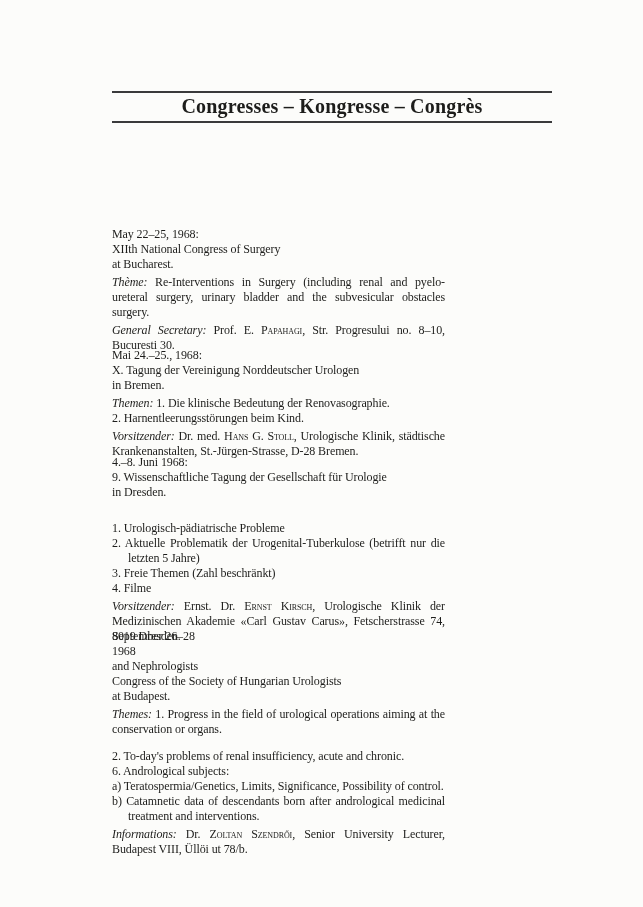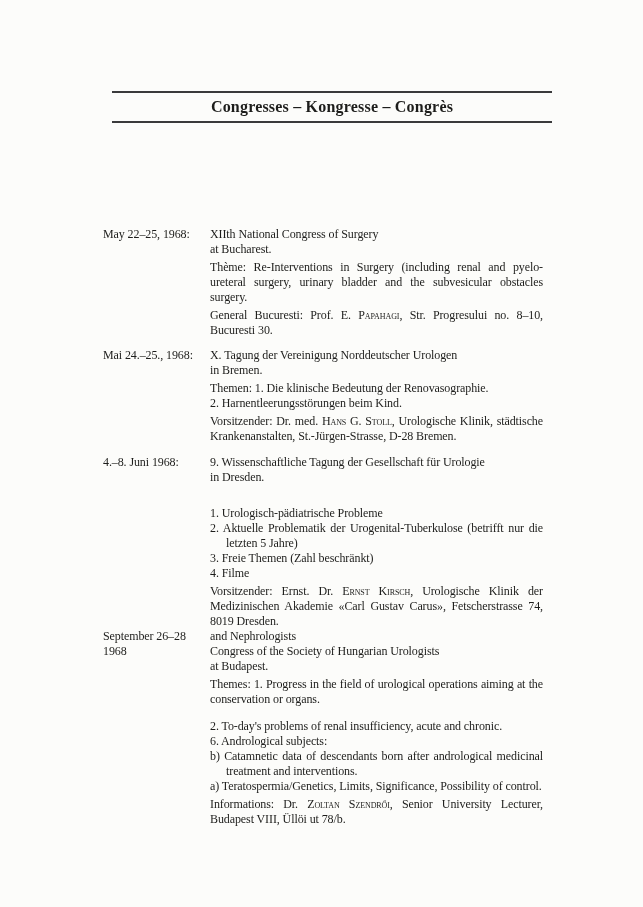--- a/index.html
+++ b/index.html
@@ -30,36 +30,37 @@
   }
   .rule-top { top: 91px; }
   .rule-bottom { top: 121px; }
   .header-title {
     position: absolute;
     left: 112px;
     width: 440px;
     top: 96px;
     text-align: center;
     font-weight: bold;
-    font-size: 16px;
+    font-size: 20px;
     line-height: 21px;
     letter-spacing: 0.2px;
   }
   .entry {
     position: absolute;
-    left: 103px;
+    left: 112px;
     width: 440px;
     display: flex;
+    flex-direction: column;
   }
   .date-col { width: 107px; flex: none; }
   .content-col { width: 333px; flex: none; }
   .title { font-weight: normal; }
   .para { margin: 3px 0 0 0; }
   .j { text-align: justify; }
-  .it { }
+  .it { font-style: italic; }
   .sc { font-variant: small-caps; }
   .list { margin-top: 21px; }
   .list-tight { margin-top: 12px; }
   .hang {
     padding-left: 16px;
     text-indent: -16px;
     text-align: justify;
   }
 </style>
 </head>
@@ -72,21 +73,21 @@
   <div class="rule rule-bottom"></div>
 
   <section class="entry" style="top:227px">
     <div class="date-col">
       <div>May 22–25, 1968:</div>
     </div>
     <div class="content-col">
       <div class="title">XIIth National Congress of Surgery</div>
       <div>at Bucharest.</div>
       <p class="para j"><span class="it">Thème:</span><span> Re-Interventions in Surgery (including renal and pyelo-ureteral surgery, urinary bladder and the subvesicular obstacles surgery.</span></p>
-      <p class="para j"><span class="it">General Bucuresti:</span><span> Prof. E. </span><span class="sc">Papahagi</span><span>, Str. Progresului no. 8–10, Bucuresti 30.</span></p>
+      <p class="para j"><span class="it">General Secretary:</span><span> Prof. E. </span><span class="sc">Papahagi</span><span>, Str. Progresului no. 8–10, Bucuresti 30.</span></p>
     </div>
   </section>
 
   <section class="entry" style="top:348px">
     <div class="date-col">
       <div>Mai 24.–25., 1968:</div>
     </div>
     <div class="content-col">
       <div class="title">X. Tagung der Vereinigung Norddeutscher Urologen</div>
       <div>in Bremen.</div>
@@ -119,20 +120,20 @@
       <div>1968</div>
     </div>
     <div class="content-col">
       <div class="title">and Nephrologists</div>
       <div class="title">Congress of the Society of Hungarian Urologists</div>
       <div>at Budapest.</div>
       <p class="para j"><span class="it">Themes:</span><span> 1. Progress in the field of urological operations aiming at the conservation or organs.</span></p>
       <div class="list list-tight">
         <div class="hang">2. To-day's problems of renal insufficiency, acute and chronic.</div>
         <div class="hang">6. Andrological subjects:</div>
+        <div class="hang">a) Teratospermia/Genetics, Limits, Significance, Possibility of control.</div>
         <div class="hang">b) Catamnetic data of descendants born after andrological medicinal treatment and interventions.</div>
-        <div class="hang">a) Teratospermia/Genetics, Limits, Significance, Possibility of control.</div>
       </div>
       <p class="para j"><span class="it">Informations:</span><span> Dr. </span><span class="sc">Zoltan Szendrői</span><span>, Senior University Lecturer, Budapest VIII, Üllöi ut 78/b.</span></p>
     </div>
   </section>
 
 </div>
 
 </body></html>

